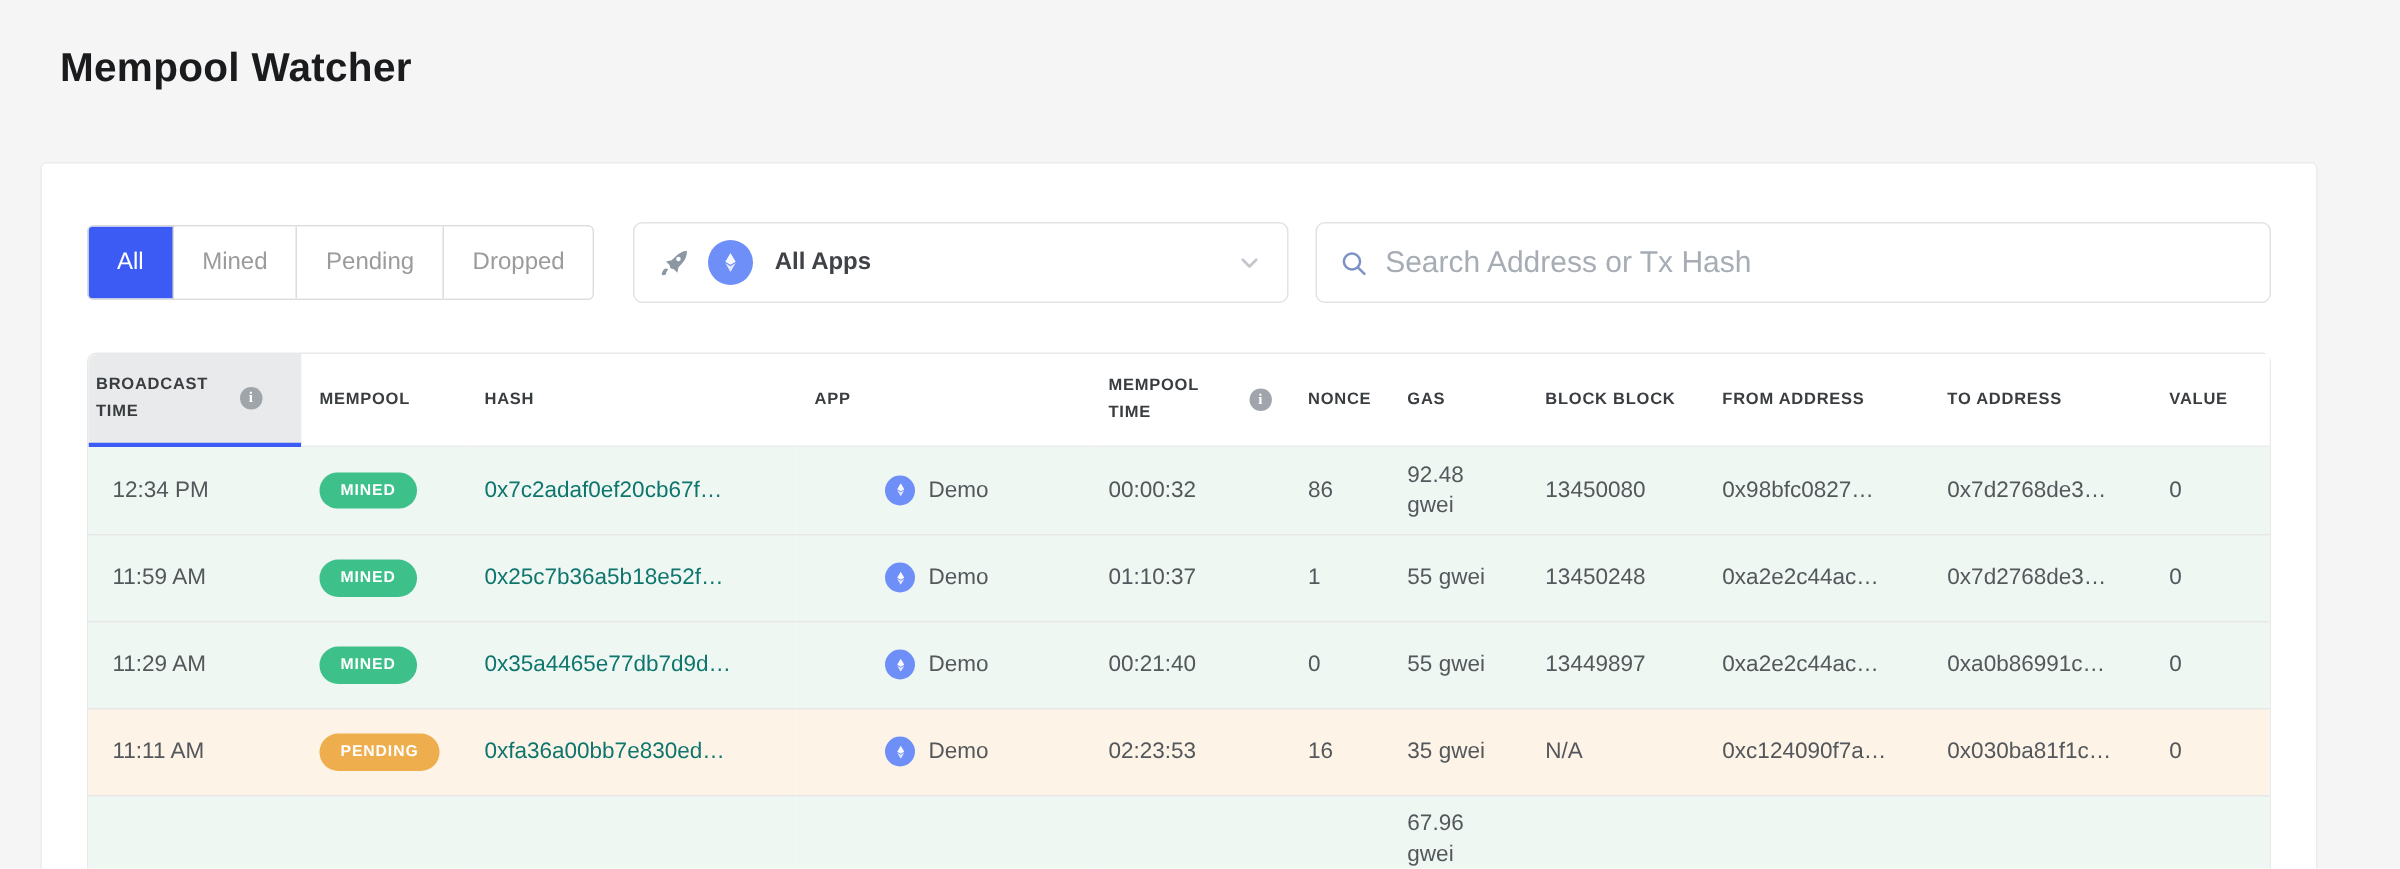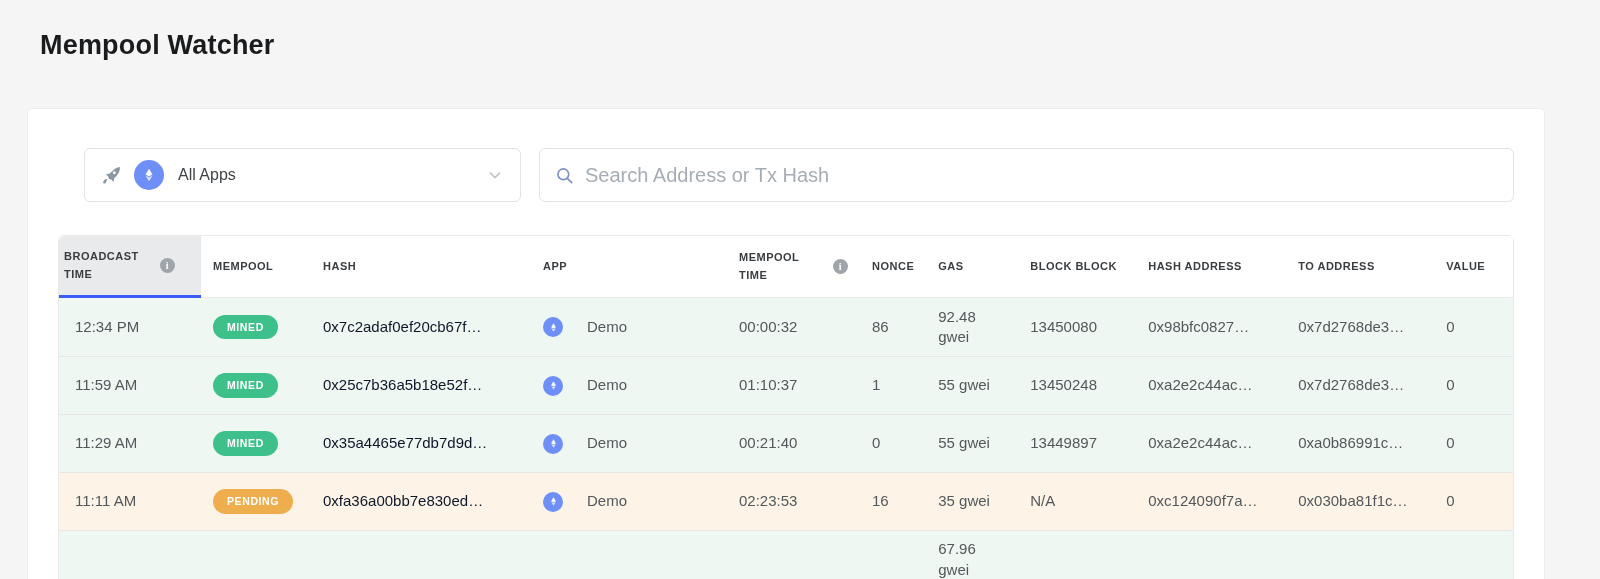--- a/index.html
+++ b/index.html
@@ -26,21 +26,21 @@
   }
   .seg-btn {
     height: 100%; padding: 0 19px; background: #fff; border: none;
     border-right: 1px solid #dcdcdc; font-family: inherit;
     font-size: 16px; color: #9b9b9b; cursor: pointer;
   }
   .seg-btn:last-child { border-right: none; }
   .seg-btn.active { background: #3c5bf5; color: #fff; }
   .dropdown {
     height: 54px; border: 1px solid #e3e3e3; border-radius: 6px; background: #fff;
-    display: flex; align-items: center; padding: 0 16px; cursor: pointer;
+    display: flex; align-items: center; padding: 0 16px; cursor: pointer; font-weight: bold;
   }
   .app-dropdown { width: 437px; margin-left: 26px; }
   .eth-badge {
     width: 30px; height: 30px; border-radius: 50%; background: #6e8ef8;
     display: flex; align-items: center; justify-content: center; margin-left: 12px; flex: none;
   }
   .dd-label { margin-left: 14px; font-size: 16px; color: #3f4246; }
   .chev { margin-left: auto; display: flex; }
   .date-dropdown { width: 164px; margin-left: 20px; justify-content: space-between; }
   .caret-down {
@@ -86,40 +86,46 @@
   td:first-child { padding-left: 16px; }
   tr.row-mined td { background: #eef7f2; }
   tr.row-pending td { background: #fdf4e7; }
   tbody tr + tr td { border-top: 1px solid #e7e7e7; }
   .badge {
     display: inline-block; padding: 5px 14px; border-radius: 999px;
     font-size: 10.5px; font-weight: 700; letter-spacing: .6px; color: #fff;
   }
   .badge.mined { background: #3ec08a; }
   .badge.pending { background: #efae4e; }
-  .hash-link { color: #0f172a; text-decoration: none; cursor: pointer; }
-  .app-cell { display: flex; align-items: center; gap: 24px; }
+  .hash-link { color: #0f766e; text-decoration: none; cursor: pointer; }
+  .app-cell { display: flex; gap: 9px; margin-left: 47px; }
   .eth-mini {
     width: 20px; height: 20px; border-radius: 50%; background: #6e8ef8;
     display: flex; align-items: center; justify-content: center; flex: none;
   }
   
   col.c-time { width: 142px; } col.c-status { width: 110px; } col.c-hash { width: 220px; }
   col.c-app { width: 196px; } col.c-mtime { width: 133px; } col.c-nonce { width: 66px; }
   col.c-gas { width: 92px; } col.c-block { width: 118px; } col.c-from { width: 150px; }
   col.c-to { width: 148px; } col.c-value { width: auto; }
 </style>
 </head>
 <body>
 
 <h1 class="page-title">Mempool Watcher</h1>
 
 <div class="card">
 
   <div class="controls">
+    <div class="seg-group">
+        <button class="seg-btn active">All</button>
+        <button class="seg-btn">Mined</button>
+        <button class="seg-btn">Pending</button>
+        <button class="seg-btn">Dropped</button>
+      </div>
 
     <div class="dropdown app-dropdown">
       <span style="display:flex;">
         <svg width="21" height="21" viewBox="0 0 24 24" fill="#8d97a3">
           <path d="M21.6 2.4c.3 3.9-1.3 7.5-4.4 10.6l-2 2-.8 4.3-2.7-2.7-2.6-.7-.7-2.6-2.7-2.7 4.3-.8 2-2C15.1 4.7 17.7 2.7 21.6 2.4z"></path>
           <circle cx="15.2" cy="8.8" r="1.7" fill="#fff"></circle>
           <path d="M7.4 16.6c-1 1-1.6 2.9-1.9 4-.3.3-2.4 1-3.1 0 0-.8.6-2.7 1.7-3.8 1-1 2.3-1.2 3.3-.2z"></path>
         </svg>
       </span>
       <span class="eth-badge">
@@ -175,21 +181,21 @@
         <th><span>APP</span></th>
         <th>
           <span class="th-flex">
               <span class="th-label">MEMPOOL TIME</span>
               <i class="info-icon">i</i>
             </span>
         </th>
         <th><span>NONCE</span></th>
         <th><span>GAS</span></th>
         <th><span class="th-label wide">BLOCK BLOCK</span></th>
-        <th><span>HASH ADDRESS</span></th>
+        <th><span>FROM ADDRESS</span></th>
         <th><span>TO ADDRESS</span></th>
         <th><span>VALUE</span></th>
       </tr>
     </thead>
     <tbody>
         <tr class="row-mined">
           <td>12:34 PM</td>
           <td><span class="badge mined">MINED</span></td>
           <td><a class="hash-link">0x7c2adaf0ef20cb67f…</a></td>
           <td>

